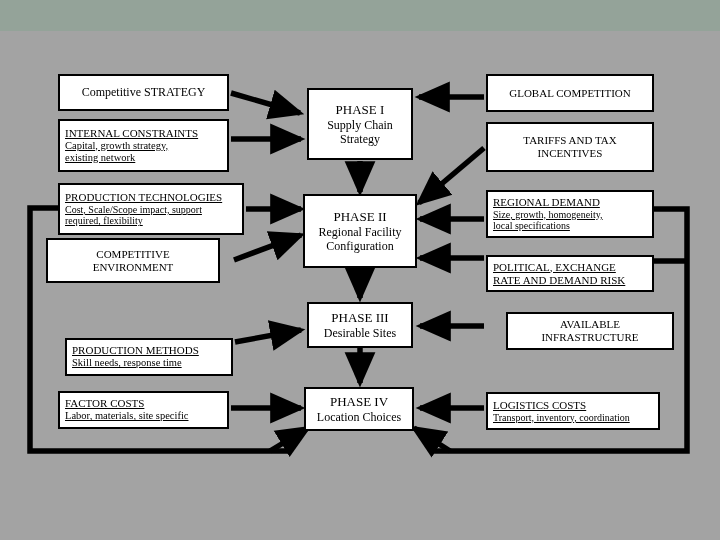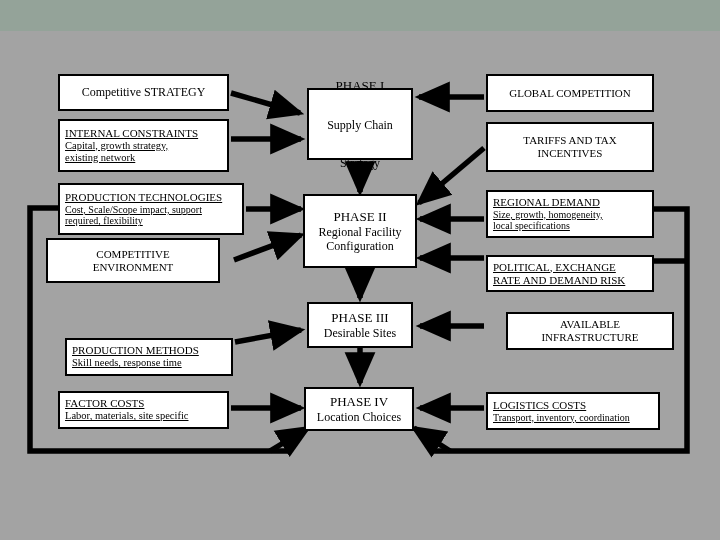--- a/index.html
+++ b/index.html
@@ -180,21 +180,21 @@
   <div class="node left-align" style="left:65px; top:338px; width:168px; height:38px;">
     <span class="title-line fs11">PRODUCTION METHODS</span>
     <span class="sub-line fs105">Skill needs, response time</span>
   </div>
 
   <div class="node left-align" style="left:58px; top:391px; width:171px; height:38px;">
     <span class="title-line fs11">FACTOR COSTS</span>
     <span class="sub-line fs105">Labor, materials, site specific</span>
   </div>
 
-  <div class="node center" style="left:307px; top:88px; width:106px; height:72px;gap:24px;">
+  <div class="node center" style="left:307px; top:88px; width:106px; height:72px;">
     <span class="title-line fs13">PHASE I</span>
     <span class="title-line fs12">Supply Chain</span>
     <span class="title-line fs12">Strategy</span>
   </div>
 
   <div class="node center" style="left:303px; top:194px; width:114px; height:74px;">
     <span class="title-line fs13">PHASE II</span>
     <span class="title-line fs12">Regional Facility</span>
     <span class="title-line fs12">Configuration</span>
   </div>

